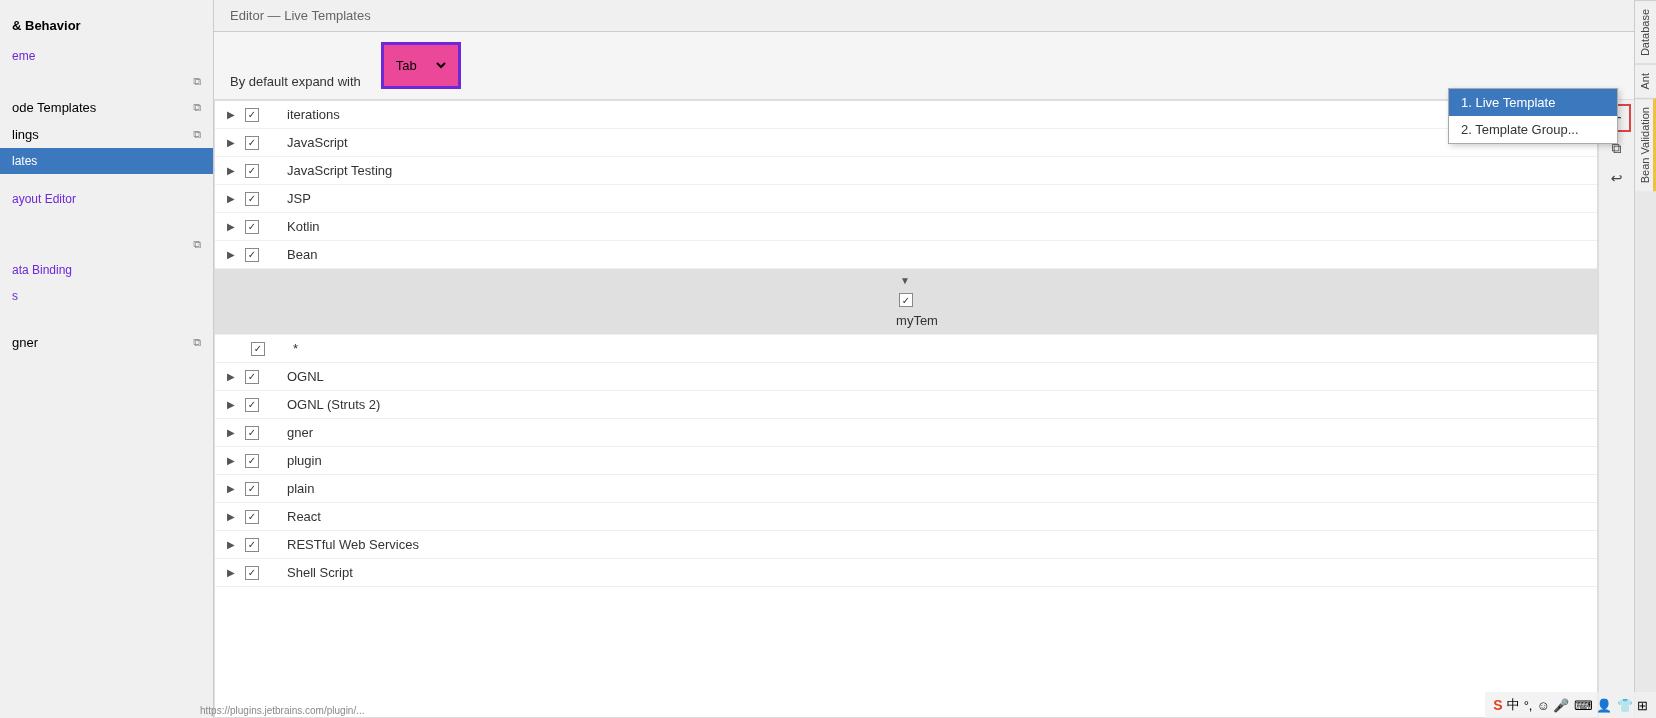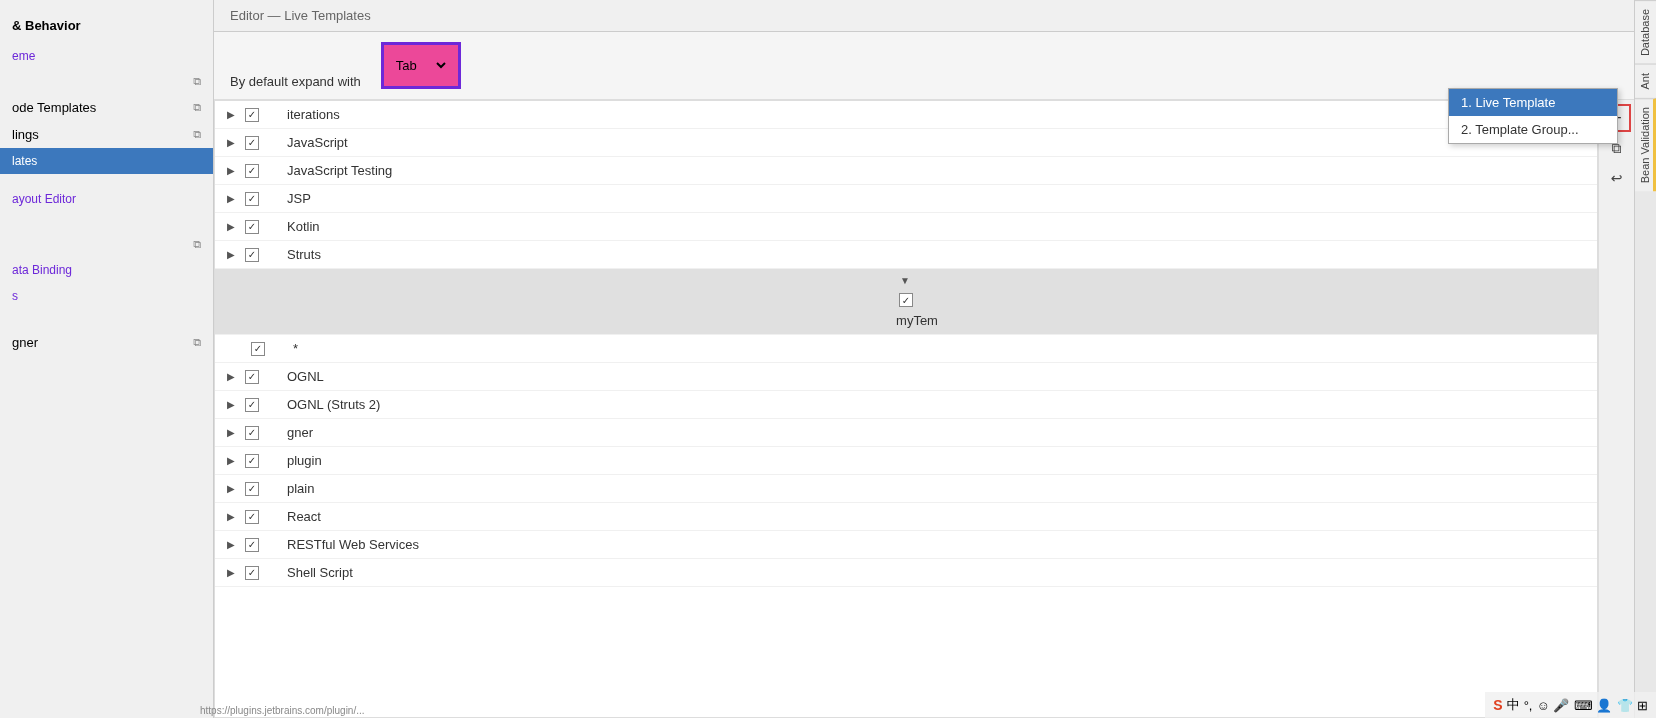--- a/index.html
+++ b/index.html
@@ -166,21 +166,21 @@
 
         <div class="template-item">
           <span class="chevron chevron-right"></span>
           <span class="checkbox checked"></span>
           <span class="item-label">Kotlin</span>
         </div>
 
         <div class="template-item">
           <span class="chevron chevron-right"></span>
           <span class="checkbox checked"></span>
-          <span class="item-label">Struts</span>
+          <span class="item-label">Bean</span>
         </div>
 
         <div class="template-item expanded-parent selected">
           <span class="chevron chevron-down"></span>
           <span class="checkbox checked"></span>
           <span class="item-label">myTem</span>
         </div>
 
         <div class="template-item child">
           <span class="checkbox checked"></span>

